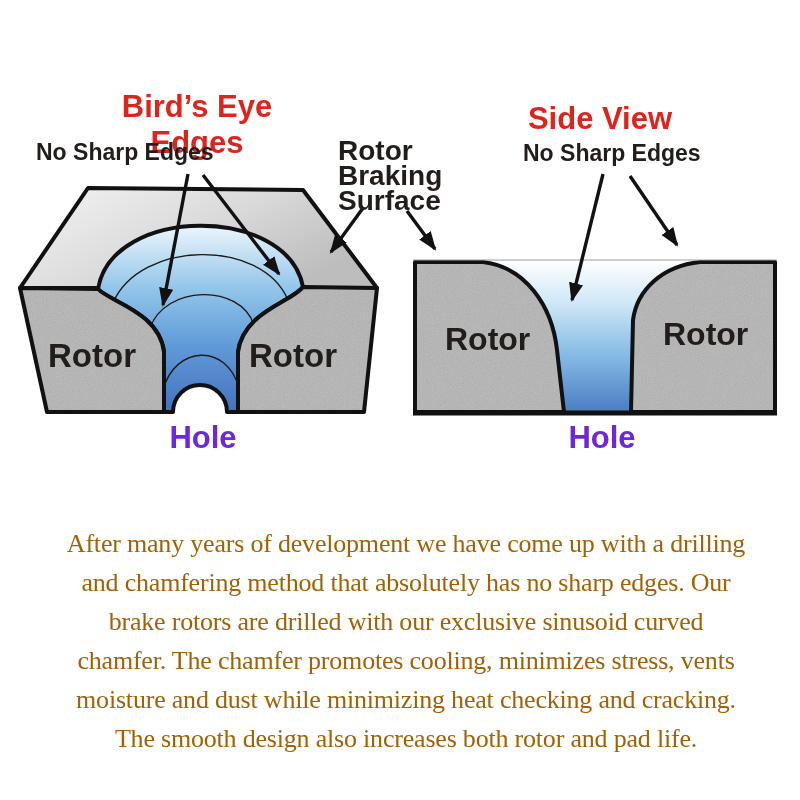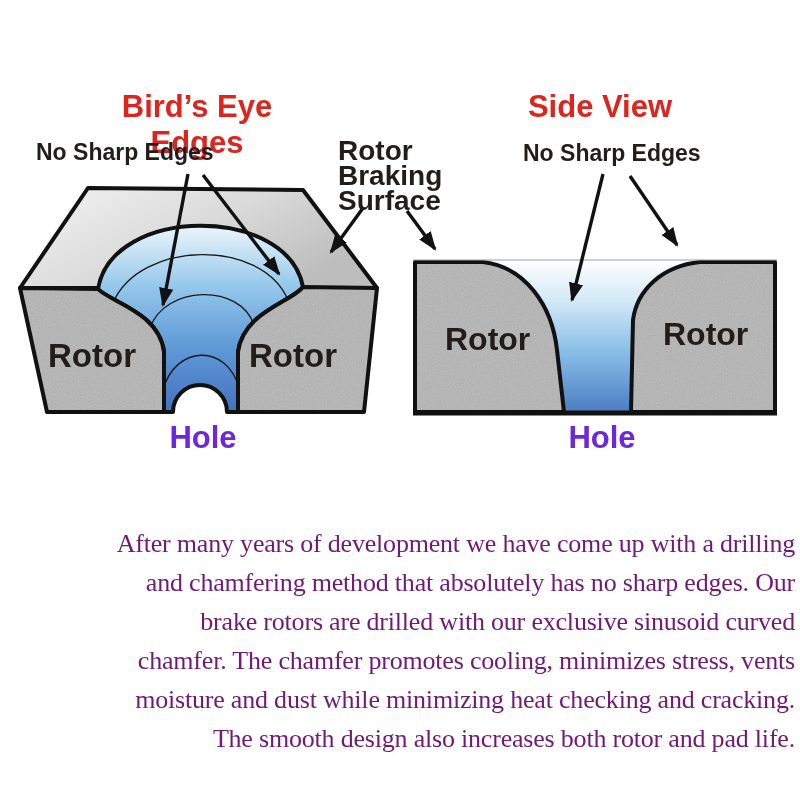--- a/index.html
+++ b/index.html
@@ -6,22 +6,22 @@
   .stage{position:relative;width:800px;height:800px;background:#ffffff;overflow:hidden;
          font-family:"Liberation Sans",sans-serif;}
   .stage svg{position:absolute;left:0;top:0;}
   .lbl{position:absolute;white-space:pre-line;color:#221d1a;font-weight:bold;}
   .title{color:#dc251f;font-size:31px;text-align:center;letter-spacing:0px;}
   .nse{font-size:23px;}
   .rbs{font-size:28px;line-height:25px;}
   .rotor{font-size:33px;}
   .rotor-sv{font-size:32px;}
   .hole{color:#6d28d9;font-size:31px;text-align:center;}
-  .para{position:absolute;left:5px;top:524px;width:790px;text-align:right;
-        font-family:"Liberation Serif",serif;font-weight:normal;color:#701a75;
+  .para{position:absolute;left:11px;top:524px;width:790px;text-align:center;
+        font-family:"Liberation Serif",serif;font-weight:normal;color:#a16207;
         font-size:26px;line-height:39px;white-space:pre-line;letter-spacing:-0.2px;}
 </style>
 </head>
 <body>
 
 <div class="stage">
 
   <svg width="800" height="470" viewBox="0 0 800 470">
     <defs>
       <linearGradient id="gradTop" x1="0%" y1="0%" x2="100%" y2="55%">
@@ -90,21 +90,21 @@
       <line x1="188" y1="174" x2="163" y2="305" marker-end="url(#ah)"></line>
       <line x1="203" y1="175" x2="279" y2="274" marker-end="url(#ah)"></line>
       <line x1="363" y1="208" x2="331" y2="252" marker-end="url(#ah)"></line>
       <line x1="407" y1="211" x2="435" y2="249" marker-end="url(#ah)"></line>
       <line x1="603" y1="174" x2="572" y2="300" marker-end="url(#ah)"></line>
       <line x1="630" y1="176" x2="677" y2="245" marker-end="url(#ah)"></line>
     </g>
   </svg>
 
   <div class="lbl title" style="left:78px;top:89px;width:238px;">Bird’s Eye Edges</div>
-  <div class="lbl title" style="left:527px;top:89px;width:146px;">Side View</div>
+  <div class="lbl title" style="left:527px;top:101px;width:146px;">Side View</div>
 
   <div class="lbl nse" style="left:36px;top:139px;">No Sharp Edges</div>
   <div class="lbl nse" style="left:523px;top:140px;">No Sharp Edges</div>
 
   <div class="lbl rbs" style="left:338px;top:138px;">Rotor
 Braking
 Surface</div>
 
   <div class="lbl rotor" style="left:48px;top:337px;">Rotor</div>
   <div class="lbl rotor" style="left:249px;top:337px;">Rotor</div>

